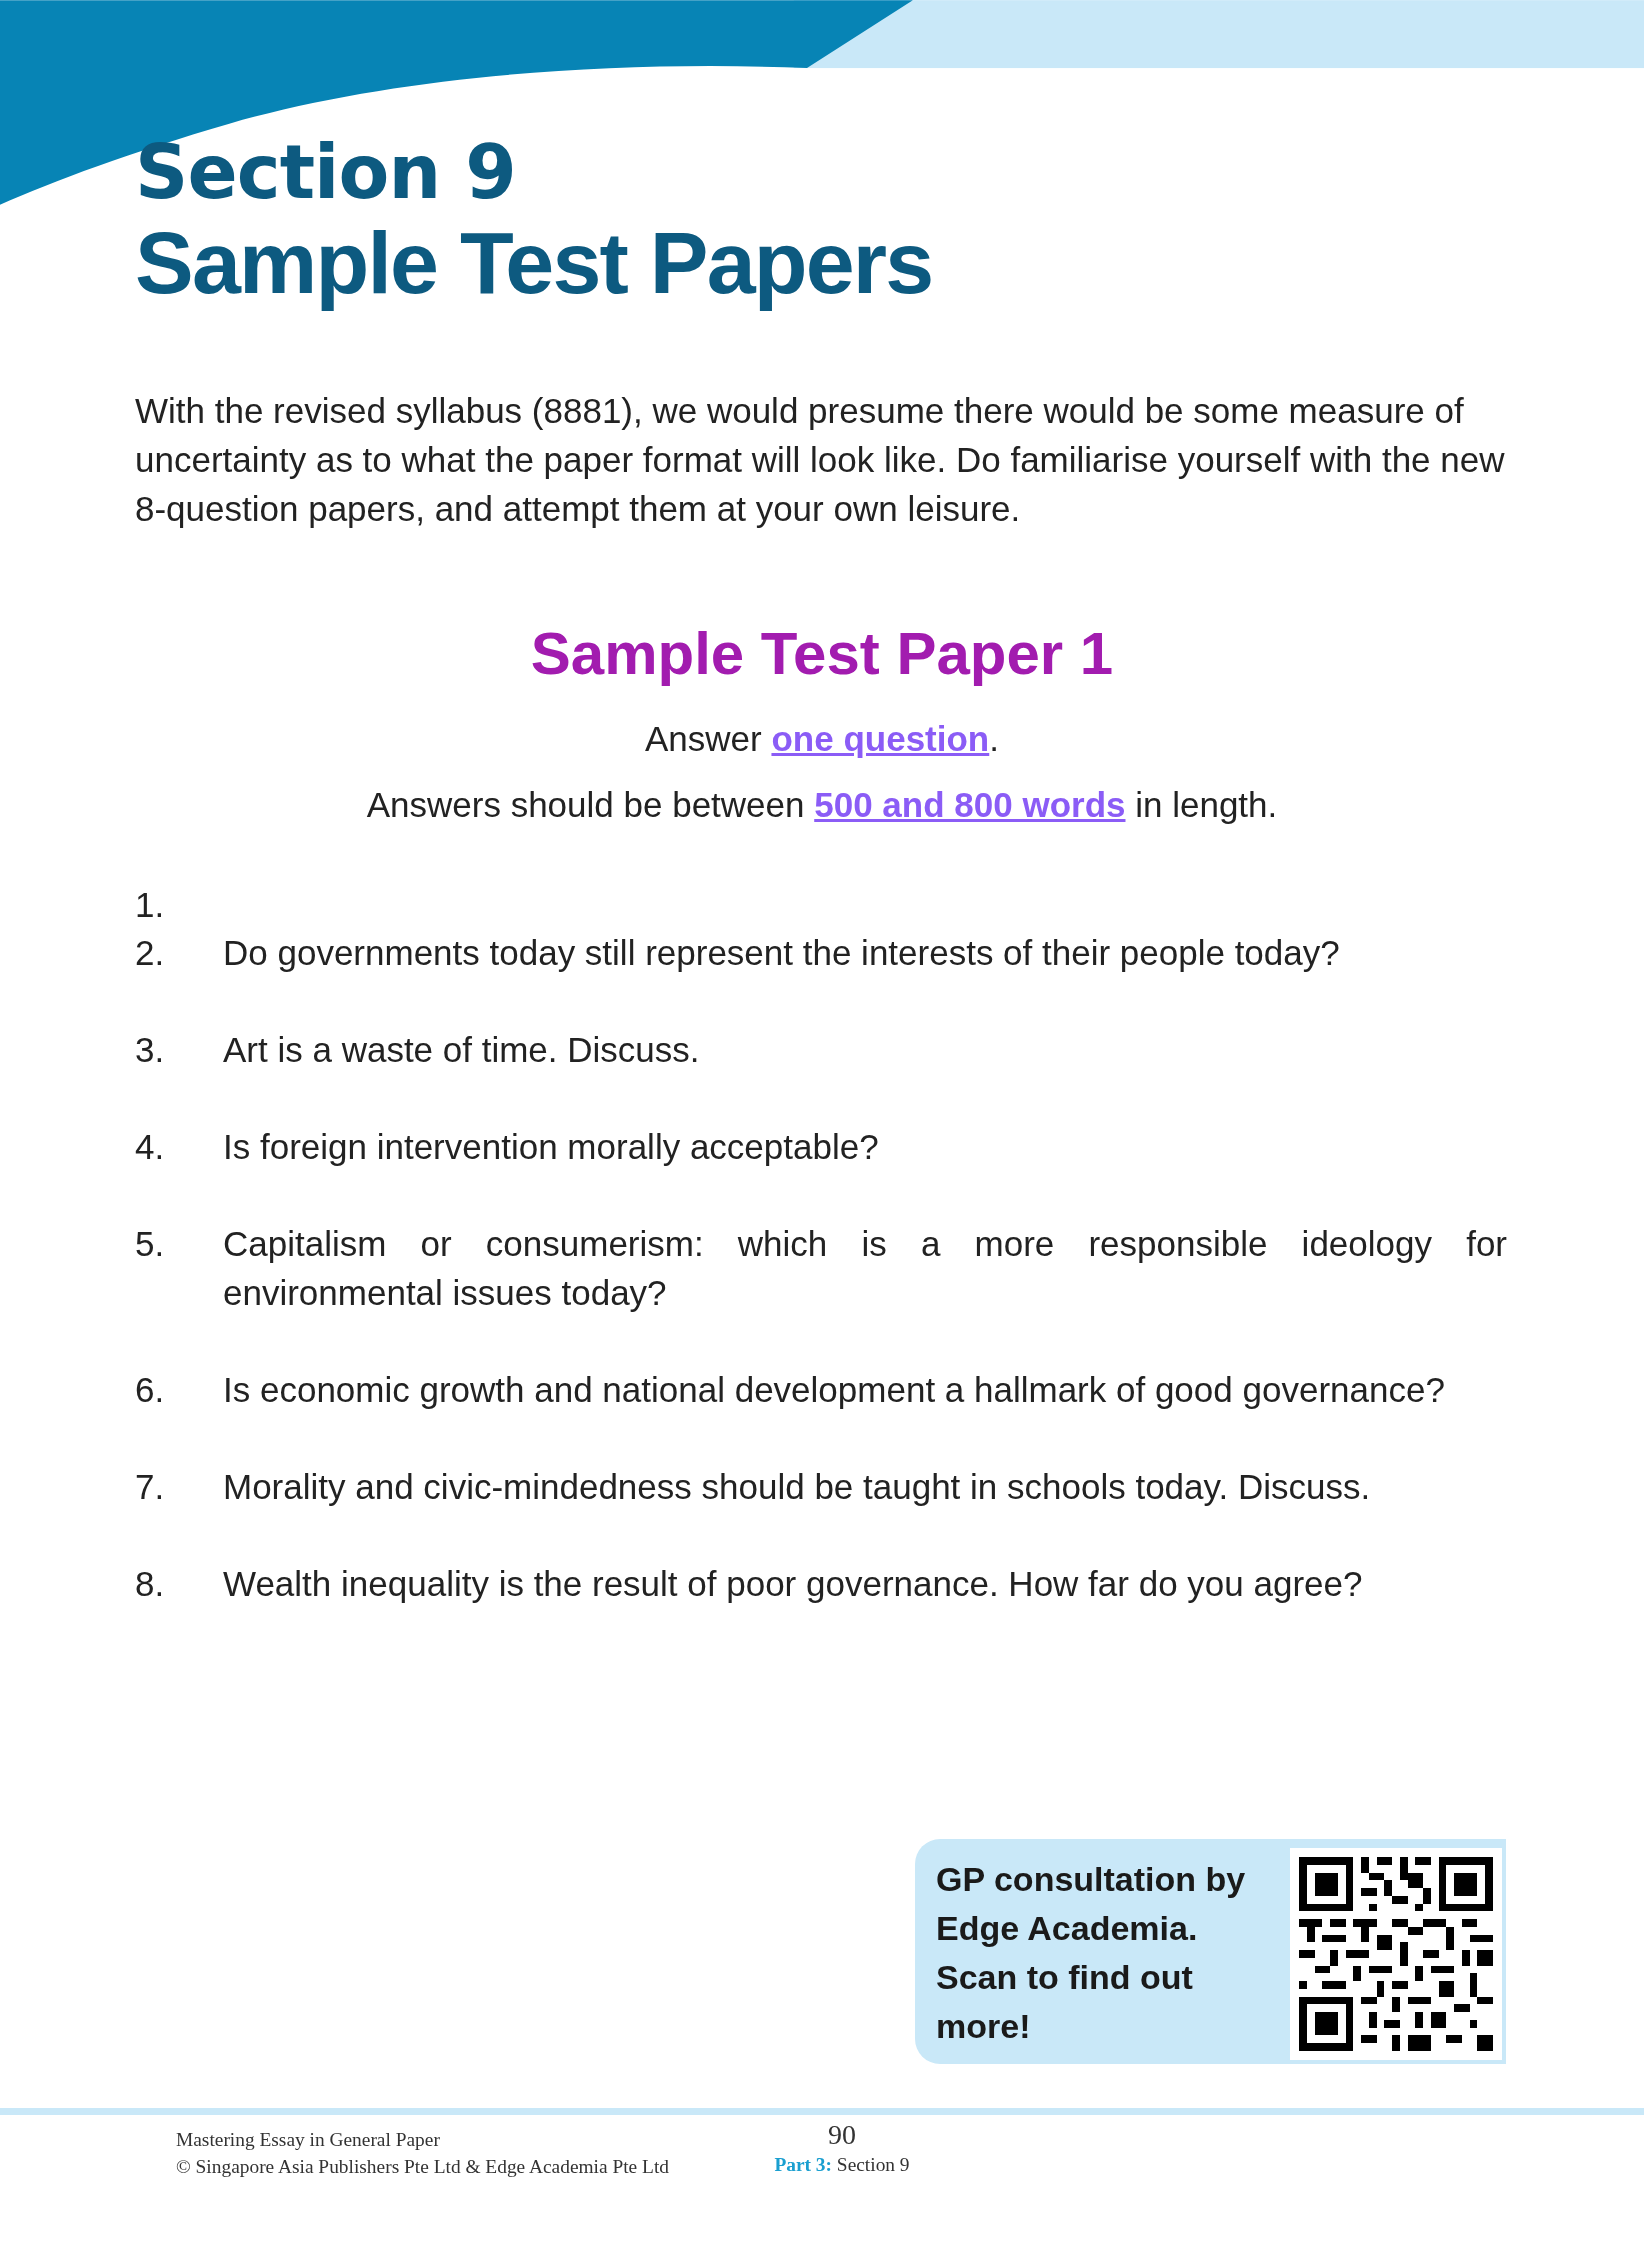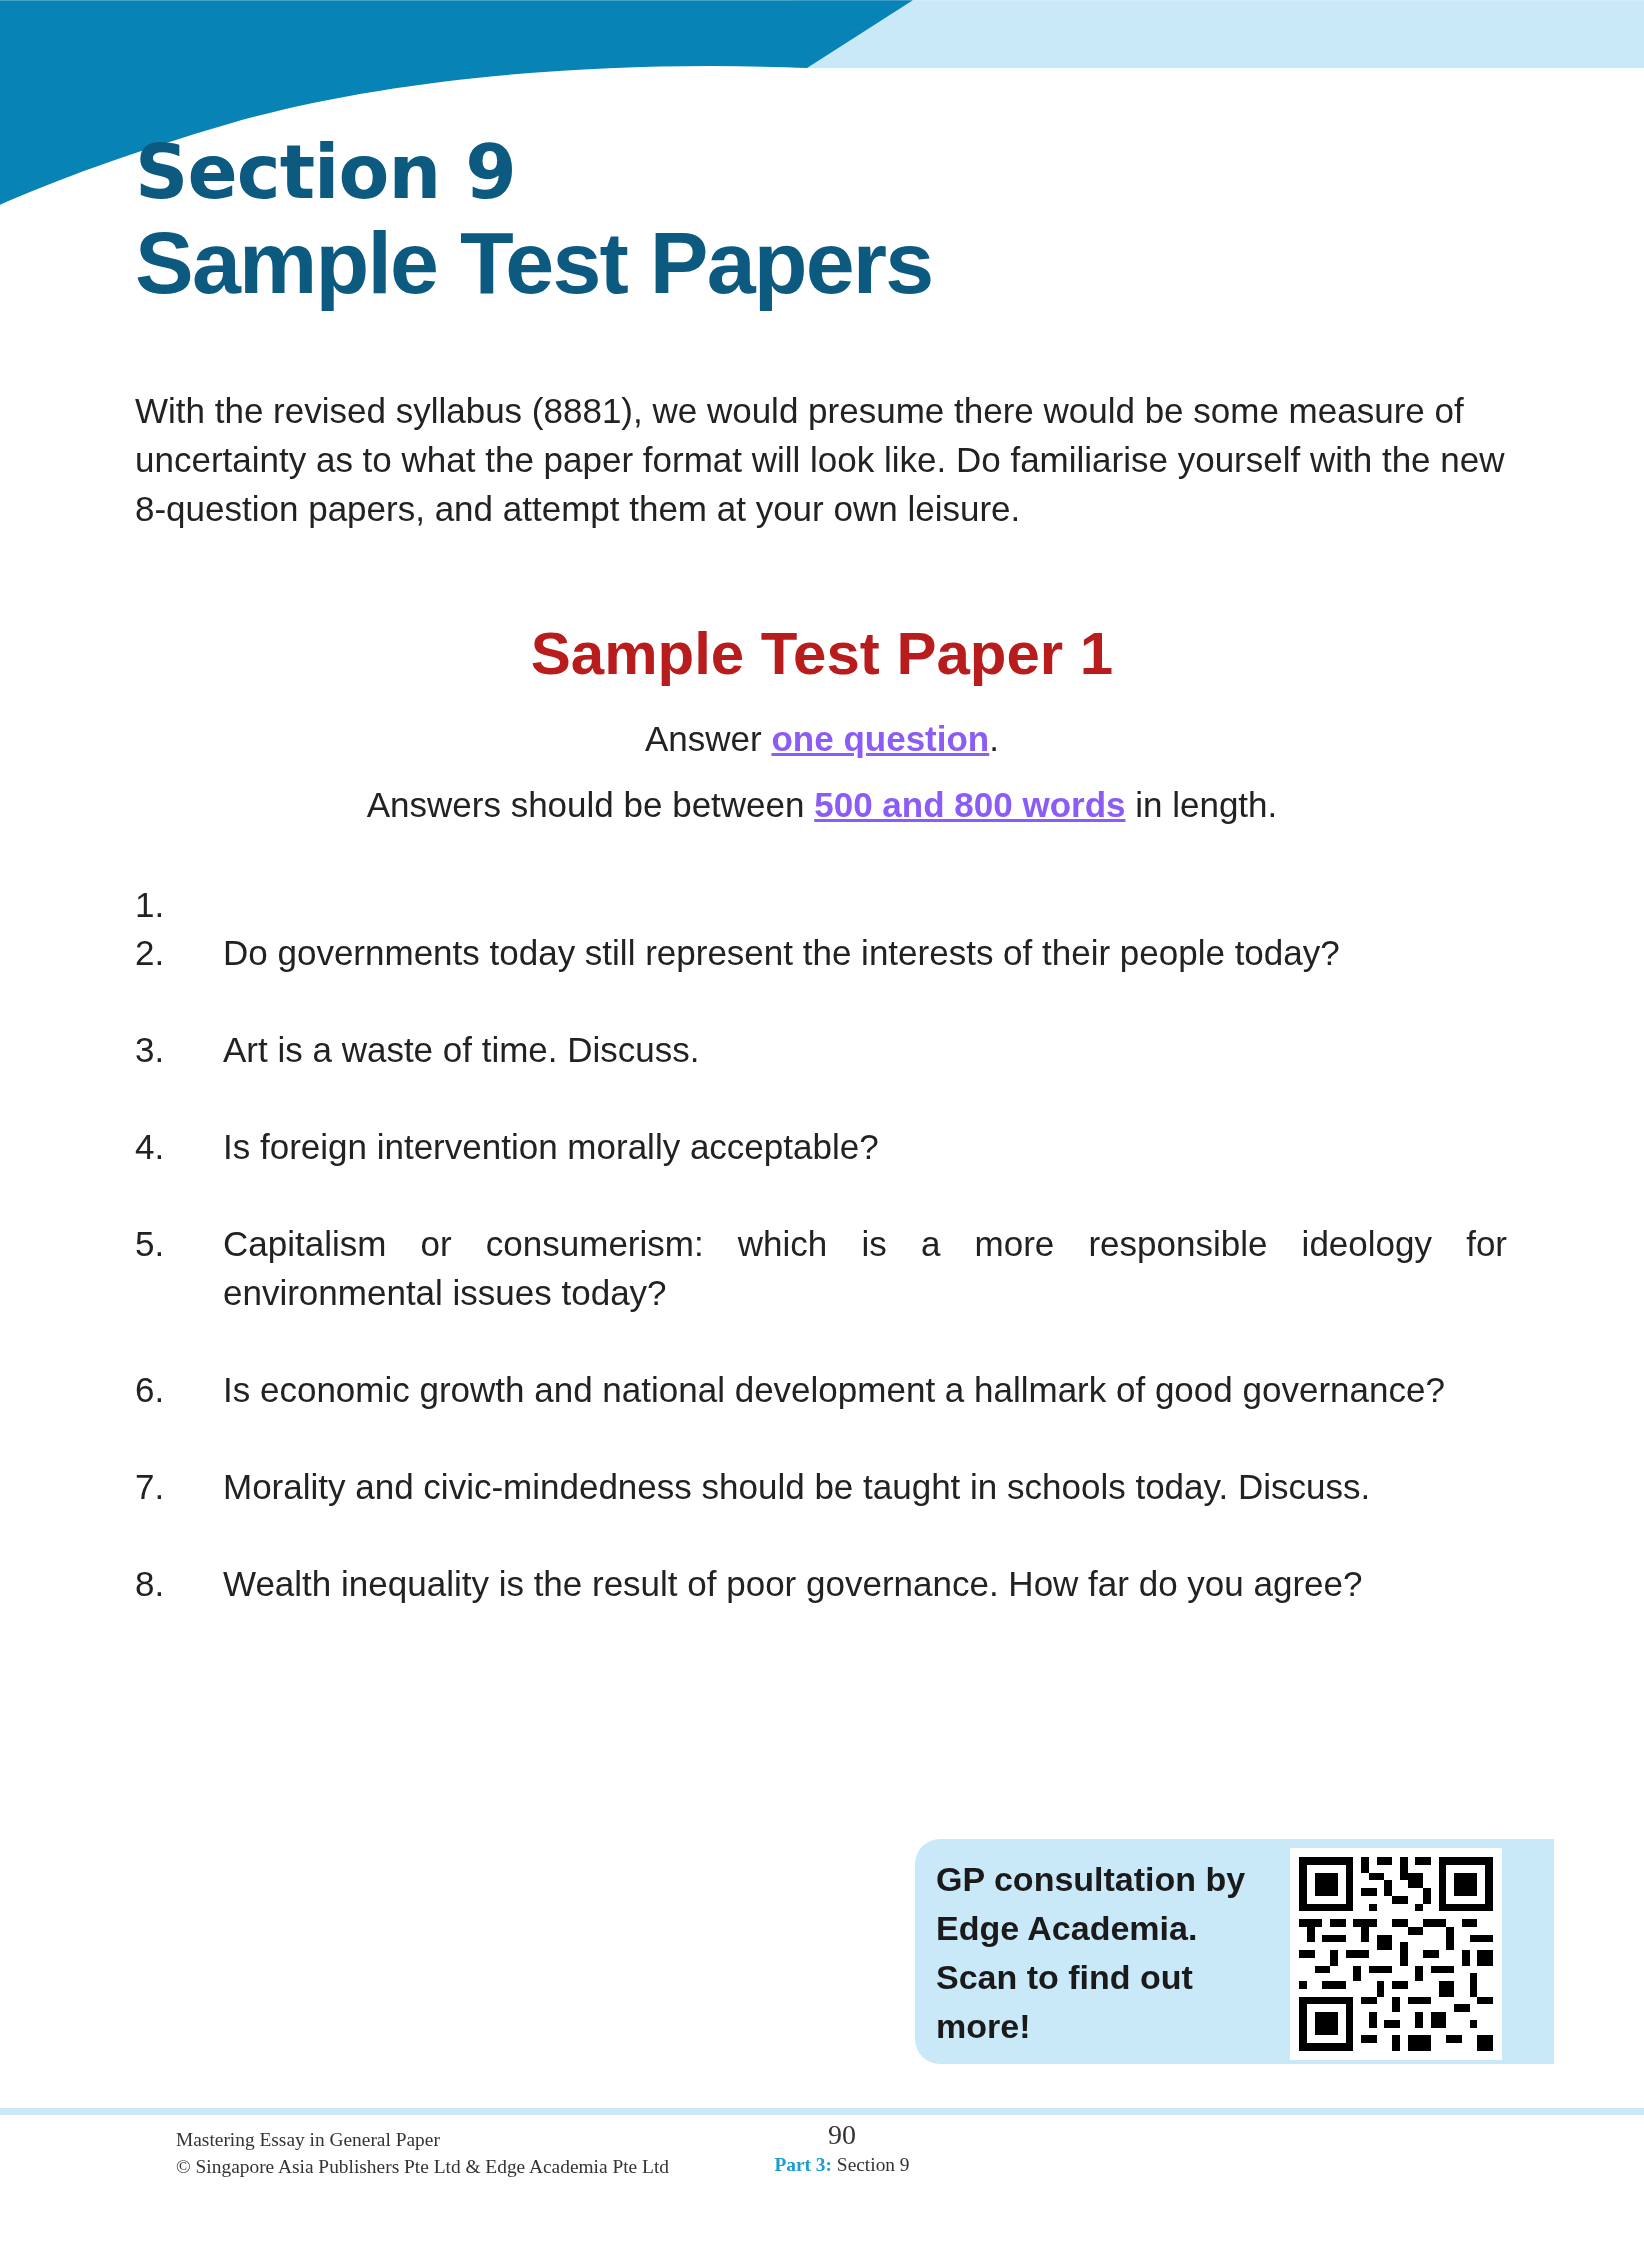--- a/index.html
+++ b/index.html
@@ -21,21 +21,21 @@
     font-size: 88px; line-height: 99px; color: #0d5a80; letter-spacing: -1.8px;
     margin: 0;
   }
   .intro {
     position: absolute; left: 135px; top: 386px; width: 1372px;
     font-size: 35px; line-height: 49px; color: #222;
     margin: 0; text-align: left;
   }
   .paper-heading {
     position: absolute; left: 0; width: 1644px; top: 618px; text-align: center;
-    font-weight: bold; font-size: 60px; line-height: 71px; color: #b91c1c; margin: 0;
+    font-weight: bold; font-size: 60px; line-height: 71px; color: #a21caf; margin: 0;
   }
   .instr {
     position: absolute; left: 0; width: 1644px; text-align: center;
     font-size: 35px; line-height: 44px; color: #222; margin: 0;
   }
   .instr b { font-weight: bold; color: #8b5cf6; text-decoration: underline; }
   .instr-1 { top: 717px; }
   .instr-2 { top: 783px; }
   .questions { position: absolute; left: 135px; top: 880px; width: 1372px; margin: 0; padding: 0; list-style: none; }
   .q {
@@ -44,21 +44,21 @@
     text-align: justify;
   }
   .q .num { position: absolute; left: 0; top: 0; }
   .q1 { margin-bottom: 48px; }
   .q2, .q3, .q4 { margin-bottom: 48px; }
   .q5 { margin-bottom: 48px; }
   .q6, .q7 { margin-bottom: 48px; }
 
   .promo {
     position: absolute; left: 915px; top: 1839px; width: 591px; height: 225px;
-    background: #c9e8f8; border-radius: 25px 0 0 25px; padding-left: 48px;
+    background: #c9e8f8; border-radius: 25px 0 0 25px;
   }
   .promo-text {
     position: absolute; left: 21px; top: 16px; width: 353px;
     font-weight: bold; font-size: 34px; line-height: 49px; color: #1a1a1a; margin: 0;
   }
   .qr-wrap {
     position: absolute; left: 375px; top: 8.8px; width: 212px; height: 212px;
     background: #fff;
   }
   .qr-wrap svg { position: absolute; left: 8.8px; top: 8.8px; }

